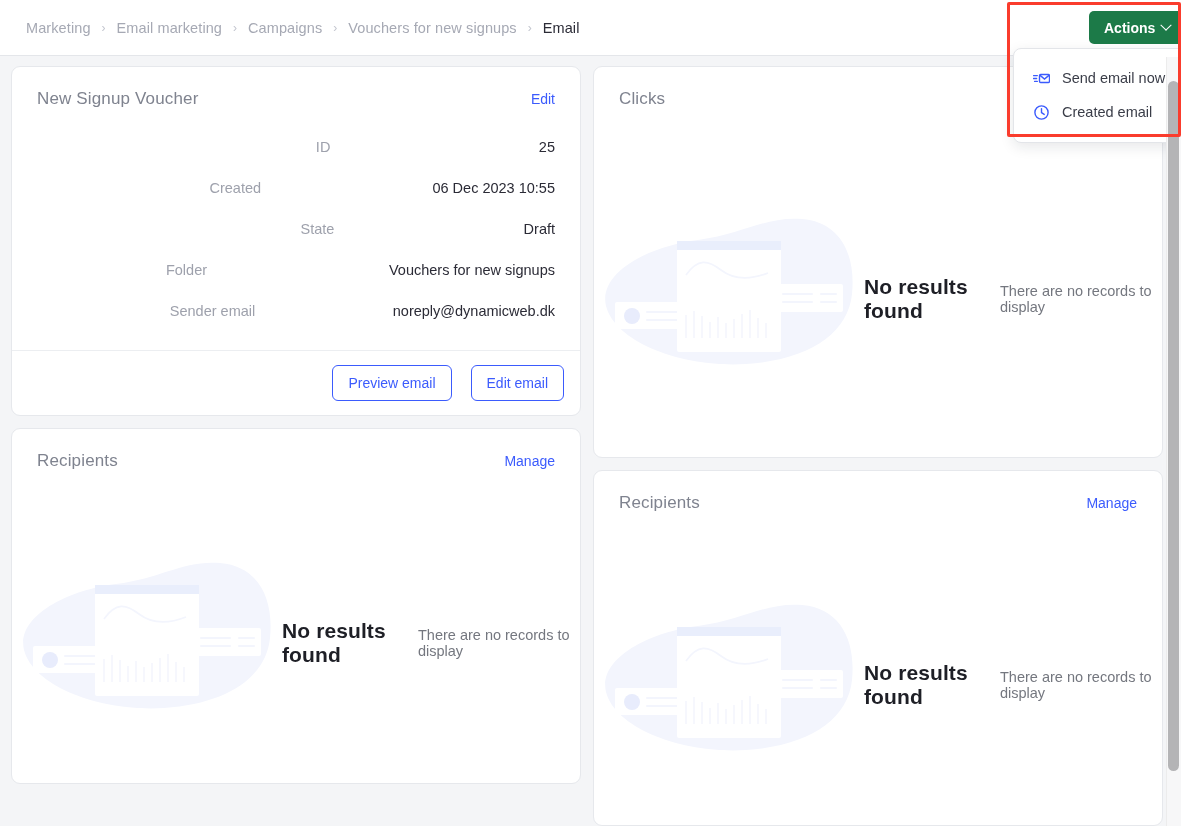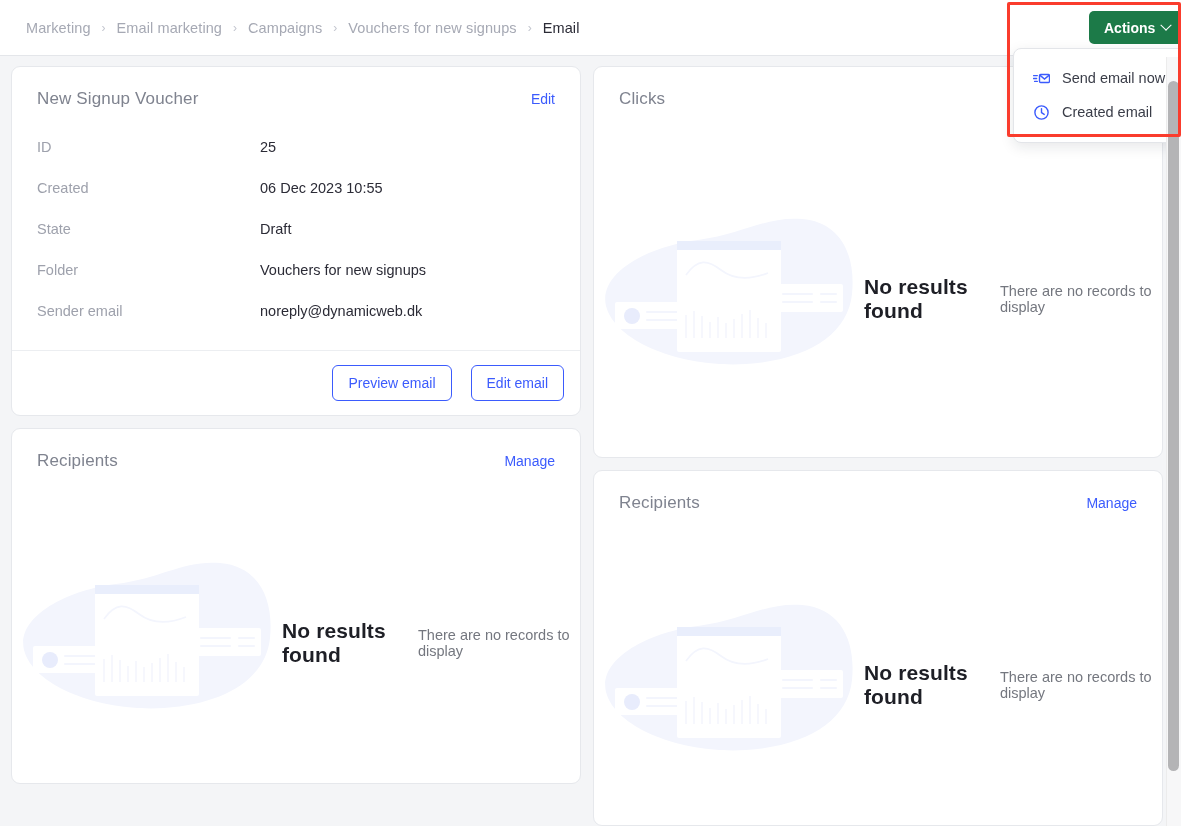--- a/index.html
+++ b/index.html
@@ -165,20 +165,21 @@
 
   
   .details {
     padding: 28px 25px 0 25px;
   }
   .drow {
     display: flex;
     margin-bottom: 20px;
     font-size: 14.5px;
     line-height: 1.45;
+    justify-content: flex-end;
   }
   .drow:last-child { margin-bottom: 0; }
   .dlabel {
     width: 223px;
     flex: 0 0 223px;
     color: #9ea1ac;
   }
   .dvalue {
     color: #2b2b36;
     max-width: 300px;

